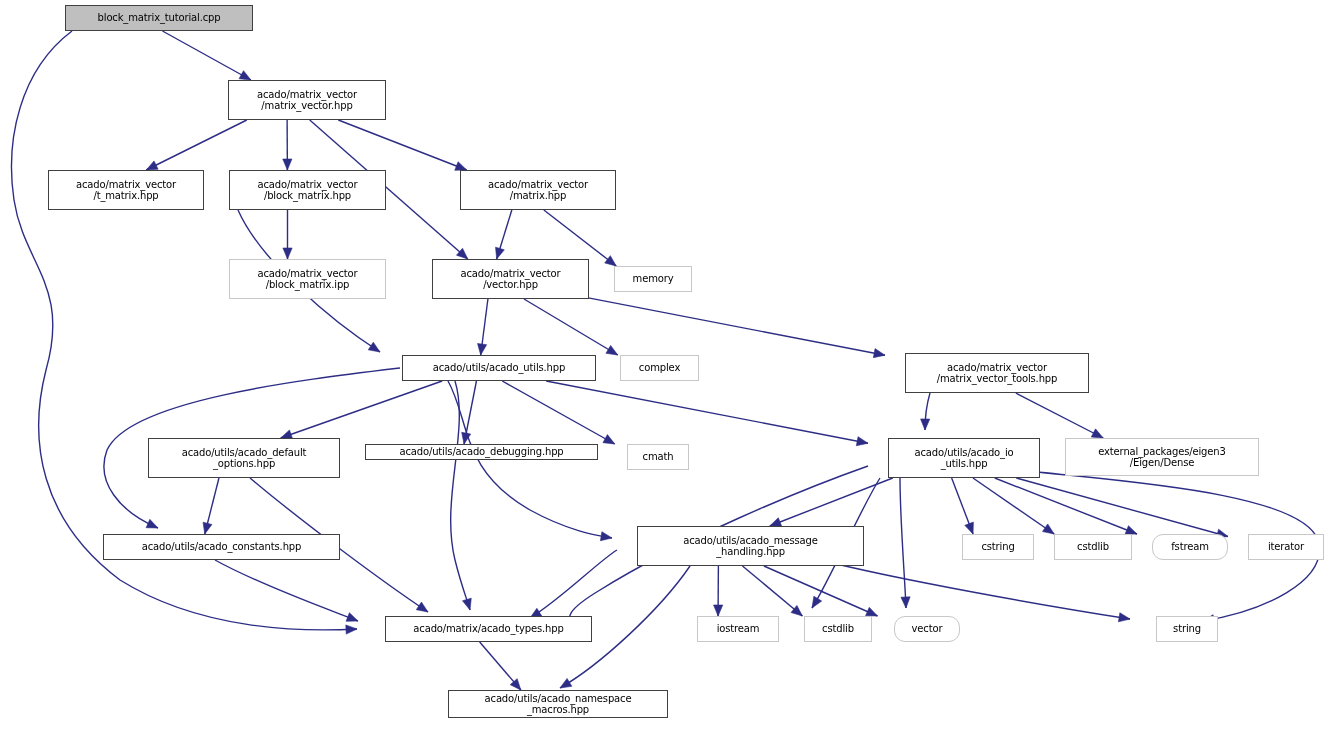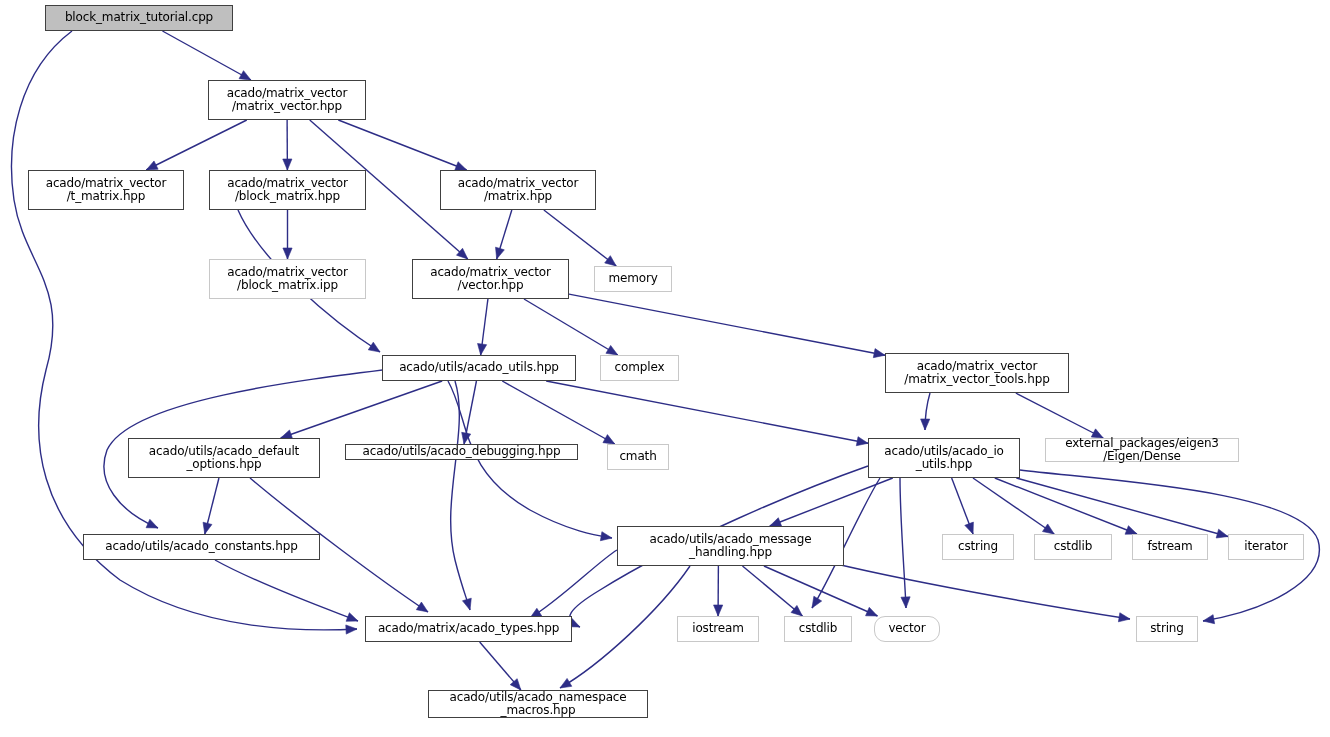--- a/index.html
+++ b/index.html
@@ -37,23 +37,24 @@
     position: absolute;
     box-sizing: border-box;
     display: flex;
     align-items: center;
     justify-content: center;
     text-align: center;
     line-height: 1.12;
     color: #000000;
     background: #ffffff;
     border: 1.3px solid #404040;
-    font-size: 12px;
+    font-size: 10px;
     letter-spacing: -0.15px;
     white-space: pre;
+    margin-left: 20px;
   }
   .node.root {
     background: #bfbfbf;
     border: 1.3px solid #404040;
   }
   .node.lib {
     border: 1.3px solid #c8c8c8;
   }
   .node span {
     display: block;
@@ -168,28 +169,28 @@
       <div class="node" style="left: 382px; top: 355px; width: 194px; height: 26px;"><span>acado/utils/acado_utils.hpp</span></div>
       <div class="node lib" style="left: 600px; top: 355px; width: 79px; height: 26px;"><span>complex</span></div>
       <div class="node" style="left: 885px; top: 353px; width: 184px; height: 40px;"><span>acado/matrix_vector
 /matrix_vector_tools.hpp</span></div>
       <div class="node" style="left: 128px; top: 438px; width: 192px; height: 40px;"><span>acado/utils/acado_default
 _options.hpp</span></div>
       <div class="node" style="left: 345px; top: 444px; width: 233px; height: 16px;"><span>acado/utils/acado_debugging.hpp</span></div>
       <div class="node lib" style="left: 607px; top: 444px; width: 62px; height: 26px;"><span>cmath</span></div>
       <div class="node" style="left: 868px; top: 438px; width: 152px; height: 40px;"><span>acado/utils/acado_io
 _utils.hpp</span></div>
-      <div class="node lib" style="left: 1045px; top: 438px; width: 194px; height: 24px;"><span>external_packages/eigen3
+      <div class="node lib" style="left: 1045px; top: 438px; width: 194px; height: 38px;"><span>external_packages/eigen3
 /Eigen/Dense</span></div>
       <div class="node" style="left: 83px; top: 534px; width: 237px; height: 26px;"><span>acado/utils/acado_constants.hpp</span></div>
       <div class="node" style="left: 617px; top: 526px; width: 227px; height: 40px;"><span>acado/utils/acado_message
 _handling.hpp</span></div>
       <div class="node lib" style="left: 942px; top: 534px; width: 72px; height: 26px;"><span>cstring</span></div>
       <div class="node lib" style="left: 1034px; top: 534px; width: 78px; height: 26px;"><span>cstdlib</span></div>
-      <div class="node lib" style="left: 1132px; top: 534px; width: 76px; height: 26px;"><span>fstream</span></div>
+      <div class="node lib" style="left: 1132px; top: 534px; width: 76px; height: 26px; border-radius: 11px;"><span>fstream</span></div>
       <div class="node lib" style="left: 1228px; top: 534px; width: 76px; height: 26px; text-align: center;"><span>iterator</span></div>
       <div class="node" style="left: 365px; top: 616px; width: 207px; height: 26px;"><span>acado/matrix/acado_types.hpp</span></div>
       <div class="node lib" style="left: 677px; top: 616px; width: 82px; height: 26px;"><span>iostream</span></div>
       <div class="node lib" style="left: 784px; top: 616px; width: 68px; height: 26px;"><span>cstdlib</span></div>
       <div class="node lib" style="left: 874px; top: 616px; width: 66px; height: 26px; border-radius: 11px;"><span>vector</span></div>
       <div class="node lib" style="left: 1136px; top: 616px; width: 62px; height: 26px;"><span>string</span></div>
       <div class="node" style="left: 428px; top: 690px; width: 220px; height: 28px;"><span>acado/utils/acado_namespace
 _macros.hpp</span></div>
     </div>
 </div>

